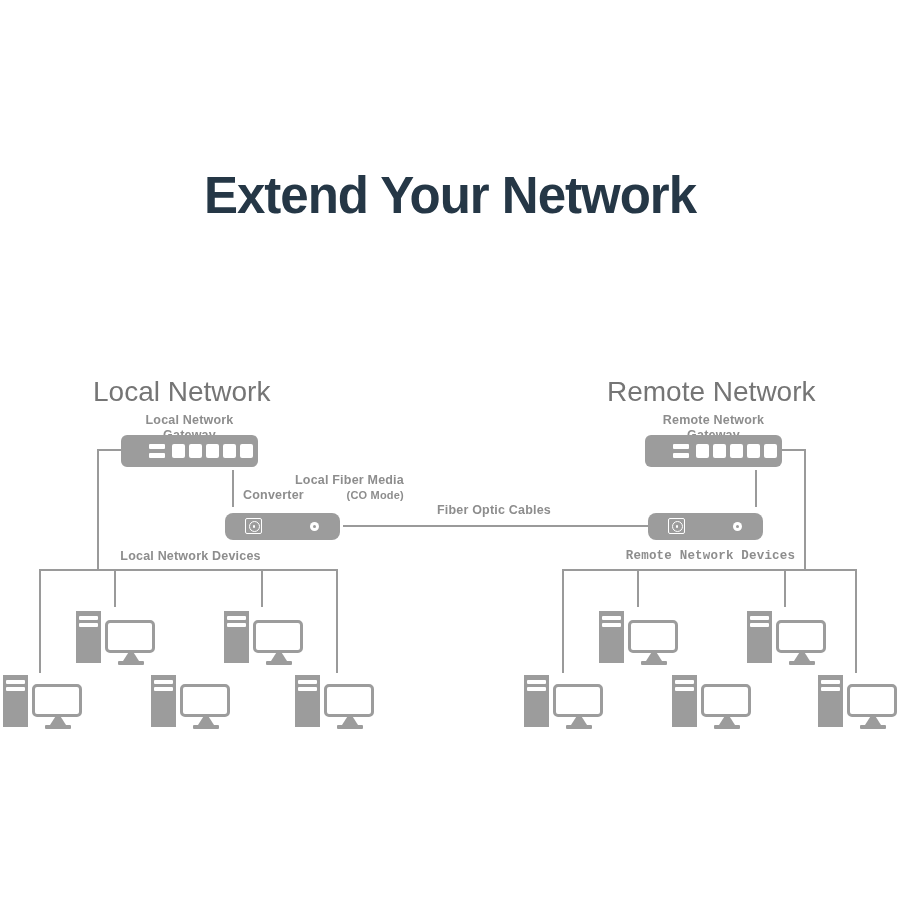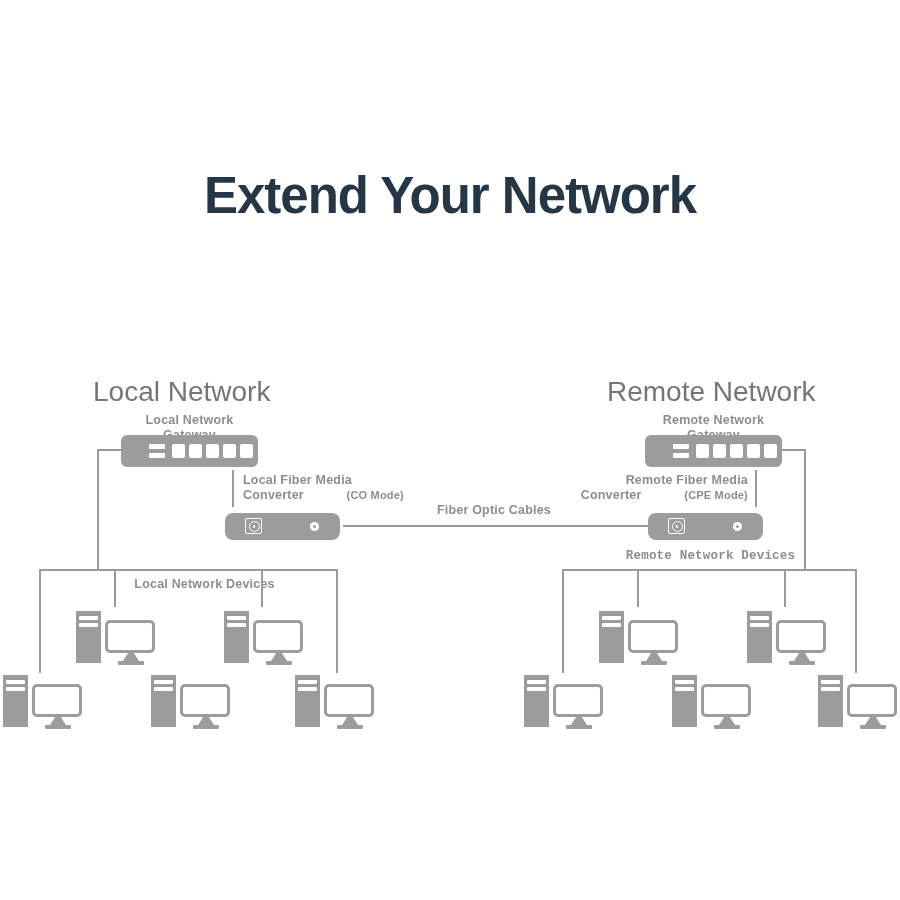--- a/index.html
+++ b/index.html
@@ -15,21 +15,21 @@
     font-family:"Liberation Sans","DejaVu Sans",sans-serif;
   }
   
   .title{
     position:absolute;left:0;top:166px;width:900px;text-align:center;
     font-size:51px;font-weight:bold;letter-spacing:-1px;color:var(--title-color);
   }
   .heading{position:absolute;font-size:28px;color:var(--heading-gray);letter-spacing:0;}
   .small-label{
     position:absolute;font-size:12.5px;font-weight:bold;color:var(--label-gray);
-    letter-spacing:.2px;line-height:15px;
+    letter-spacing:.2px;line-height:15px;text-align:right;
   }
   .center{text-align:center;}
   .right{text-align:right;}
   .mode{font-size:11px;margin-left:39px;}
   
   .hline,.vline{position:absolute;background:var(--line-gray);}
   .hline{height:2px;}
   .vline{width:2px;}
   
   .gateway{
@@ -111,21 +111,21 @@
     <span class="fiber-port">
         <span class="fp-ring"></span>
         <span class="fp-dot"></span>
       </span>
     <span class="led"></span>
   </div>
 
   <div class="small-label center" style="left:394px;top:503px;width:200px;">Fiber Optic Cables</div>
   <div class="hline" style="left:343px;top:525px;width:305px;"></div>
 
-  <div class="small-label center" style="left:112px;top:549px;width:185px;margin-top:28px;">Local Network Devices</div>
+  <div class="small-label center" style="left:98px;top:549px;width:185px;">Local Network Devices</div>
   <div class="hline" style="left:39px;top:569px;width:299px;"></div>
   <div class="vline" style="left:39px;top:569px;height:104px;"></div>
   <div class="vline" style="left:114px;top:569px;height:38px;"></div>
   <div class="vline" style="left:261px;top:569px;height:38px;"></div>
   <div class="vline" style="left:336px;top:569px;height:104px;"></div>
 
   <div class="computer" style="left:76px;top:611px;">
     <span class="tower">
         <i class="slot s1"></i>
         <i class="slot s2"></i>
@@ -183,25 +183,20 @@
     <i class="gw-port"></i>
     <i class="gw-port"></i>
     <i class="gw-port"></i>
     <i class="gw-port"></i>
   </div>
 
   <div class="hline" style="left:782px;top:449px;width:24px;"></div>
   <div class="vline" style="left:804px;top:449px;height:122px;"></div>
 
   <div class="vline" style="left:755px;top:470px;height:37px;"></div>
-  <div class="small-label right" style="left:558px;top:473px;width:190px;">
-    <span>Remote Fiber Media</span><br>
-    <span>Converter</span>
-    <span class="mode">(CPE Mode)</span>
-  </div>
 
   <div class="converter" style="left:648px;top:513px;">
     <span class="fiber-port">
         <span class="fp-ring"></span>
         <span class="fp-dot"></span>
       </span>
     <span class="led"></span>
   </div>
 
   <div class="small-label center" style="left:618px;top:549px;width:185px;font-family:Liberation Mono, monospace;">Remote Network Devices</div>

